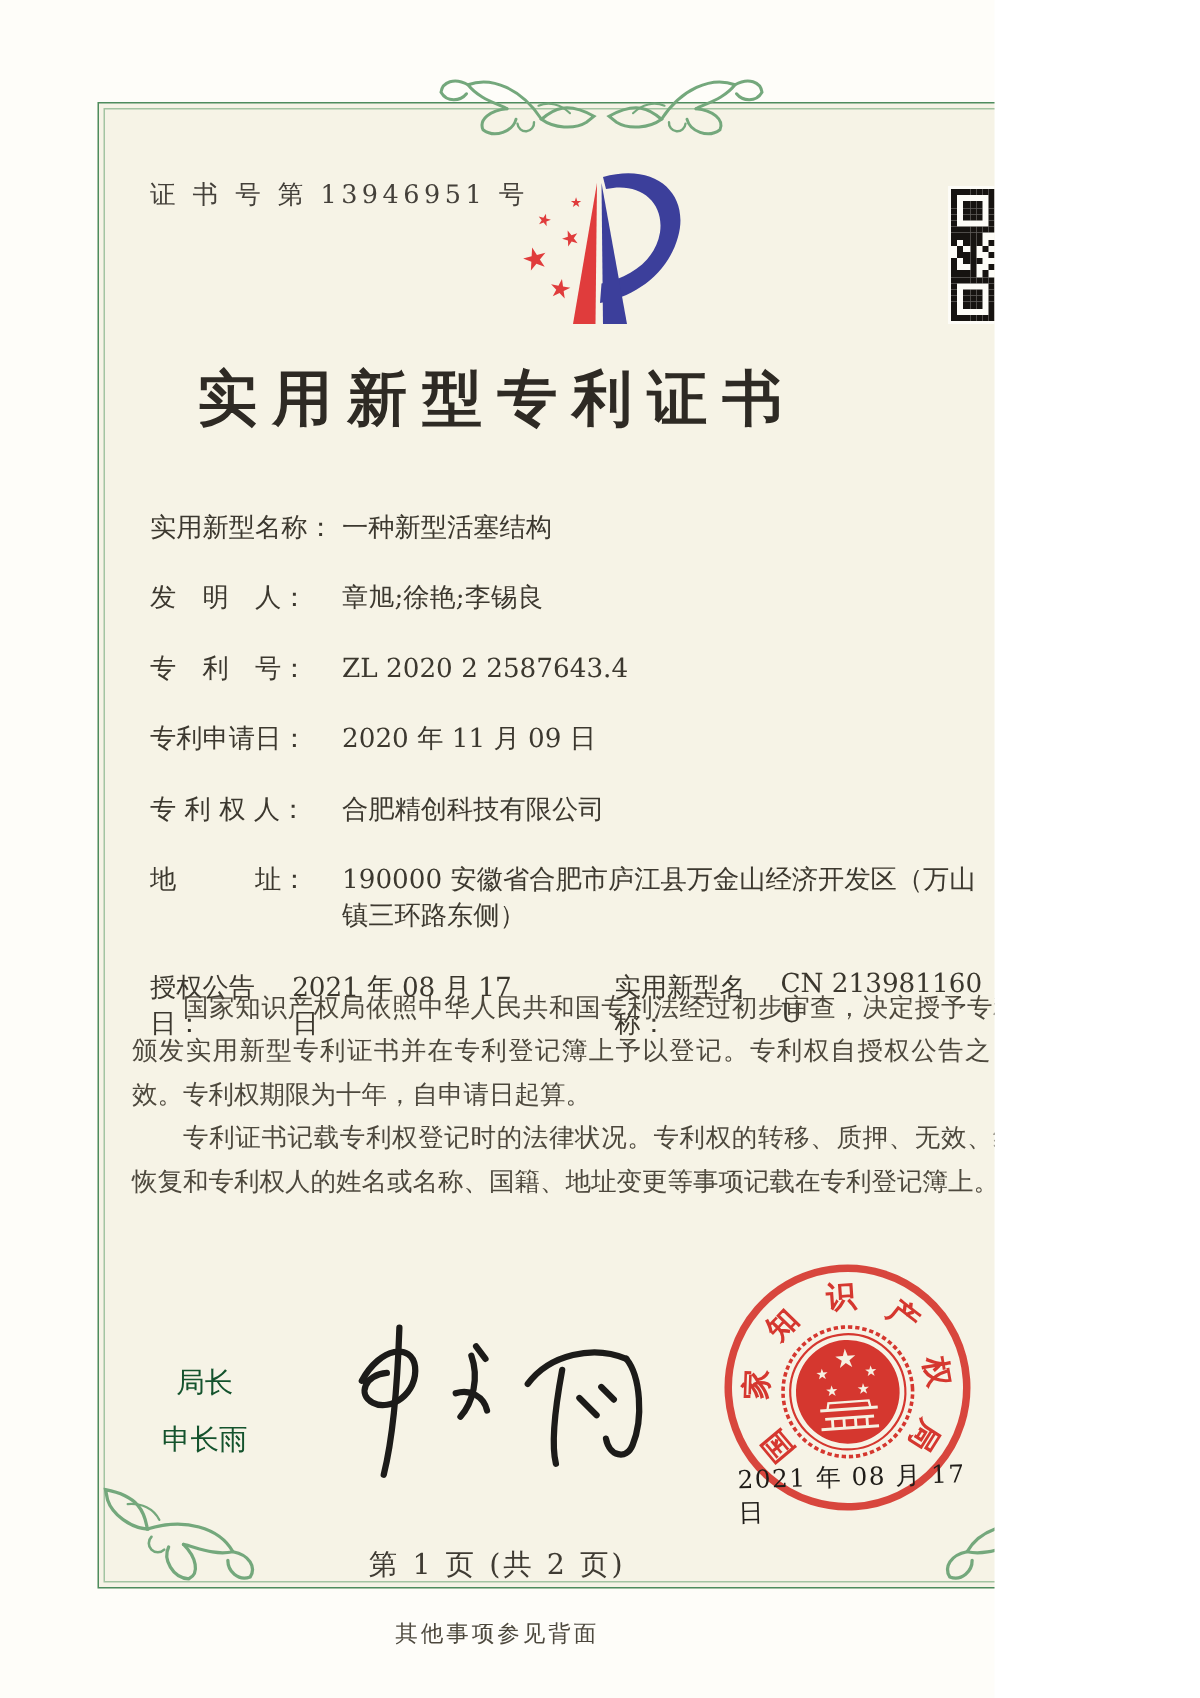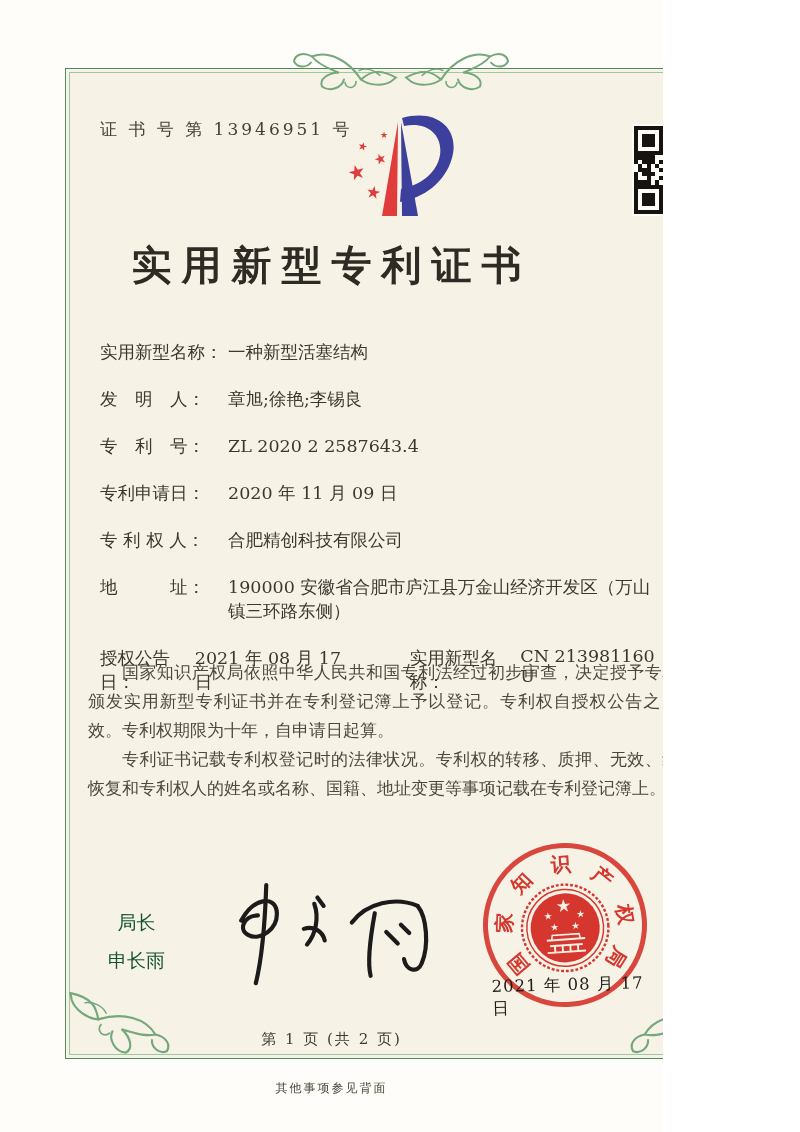--- a/index.html
+++ b/index.html
@@ -36,22 +36,22 @@
   .signature{position:absolute;left:212px;top:872px;width:240px;height:120px;}
   
   .seal{position:absolute;left:483px;top:843px;width:164px;height:164px;transform:rotate(-4deg);}
   .seal-ring{position:absolute;inset:0;border:5px solid #d5372f;border-radius:50%;opacity:.92;}
   .seal-char{position:absolute;left:50%;top:50%;width:22px;height:22px;margin:-11px 0 0 -11px;
              font-size:20px;font-weight:700;color:#d5372f;text-align:center;line-height:22px;}
   .emblem{position:absolute;left:50%;top:50%;transform:translate(-50%,-47%);}
   .seal-date{position:absolute;left:492px;top:974px;width:160px;font-size:16.5px;color:#1f1c18;
              letter-spacing:1px;transform:rotate(-1.5deg);}
   
-  .pagefoot{position:absolute;left:0;top:1030px;width:100%;text-align:center;font-size:15px;color:#3f3b33;letter-spacing:2px;}
-  .backnote{position:absolute;left:0;top:1080px;width:100%;text-align:center;font-size:12px;color:#4d483d;letter-spacing:2px;}
+  .pagefoot{position:absolute;left:0;top:1030px;width:100%;text-align:center;font-size:19px;color:#3f3b33;letter-spacing:2px;}
+  .backnote{position:absolute;left:0;top:1080px;width:100%;text-align:center;font-size:15px;color:#4d483d;letter-spacing:2px;}
 </style>
 </head>
 <body>
 
 <div class="page">
 
   <svg width="0" height="0" style="position:absolute">
     <defs>
       <g id="flourish" fill="none" stroke="#74a87c" stroke-width="2" stroke-linecap="round">
         <path d="M4,38 C22,28 31,33 39,40 C31,46 17,47 9,42 Z"></path>

